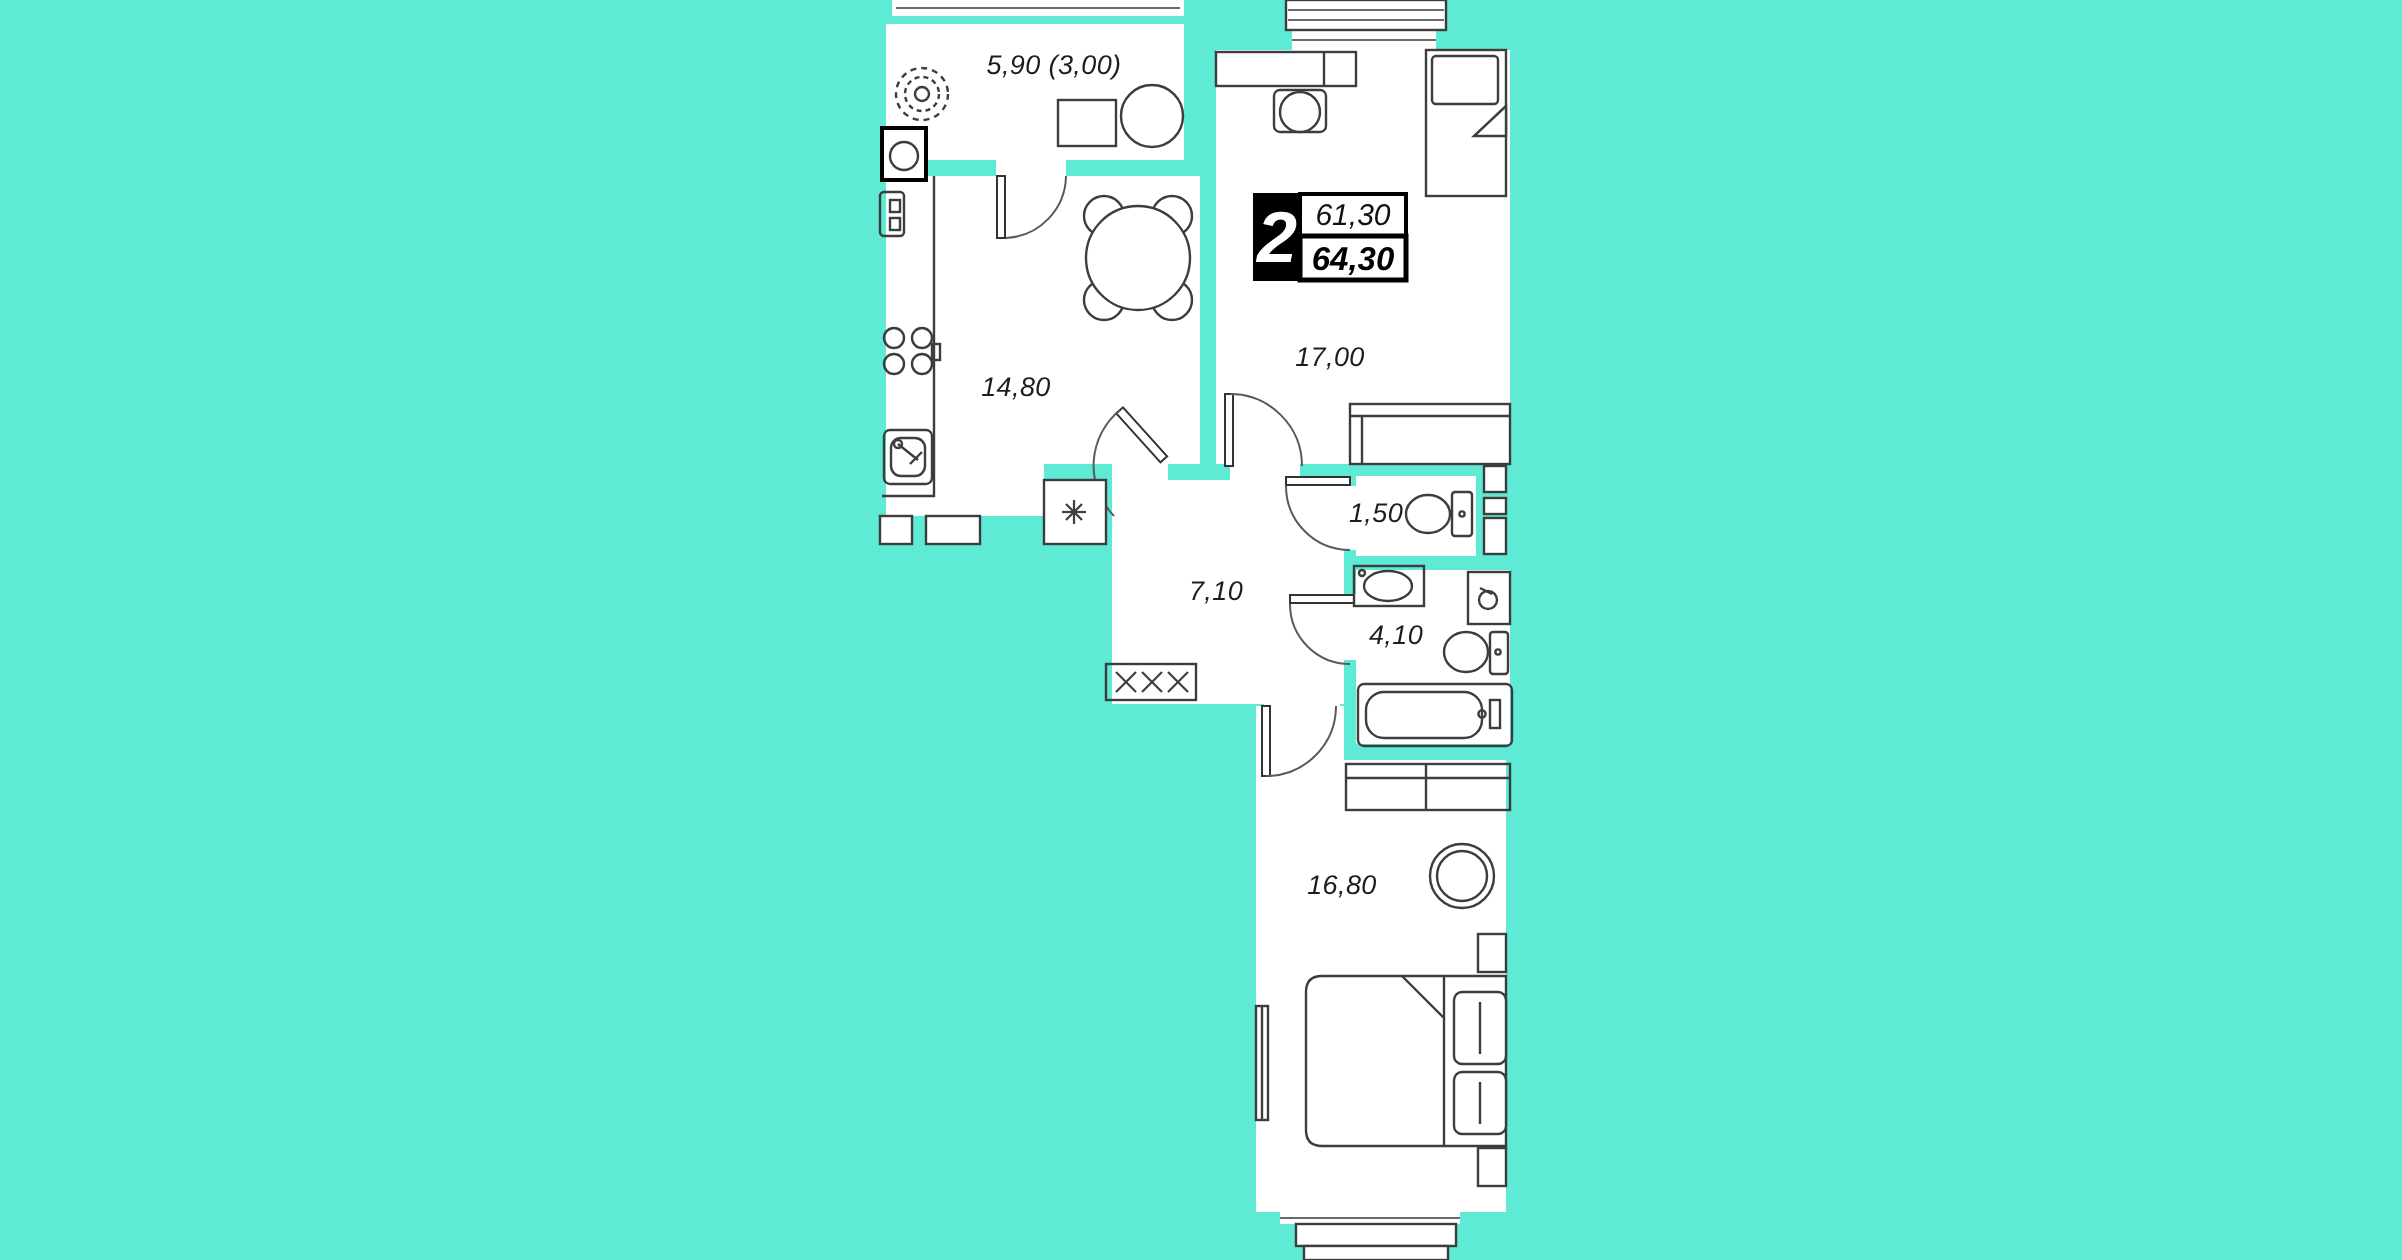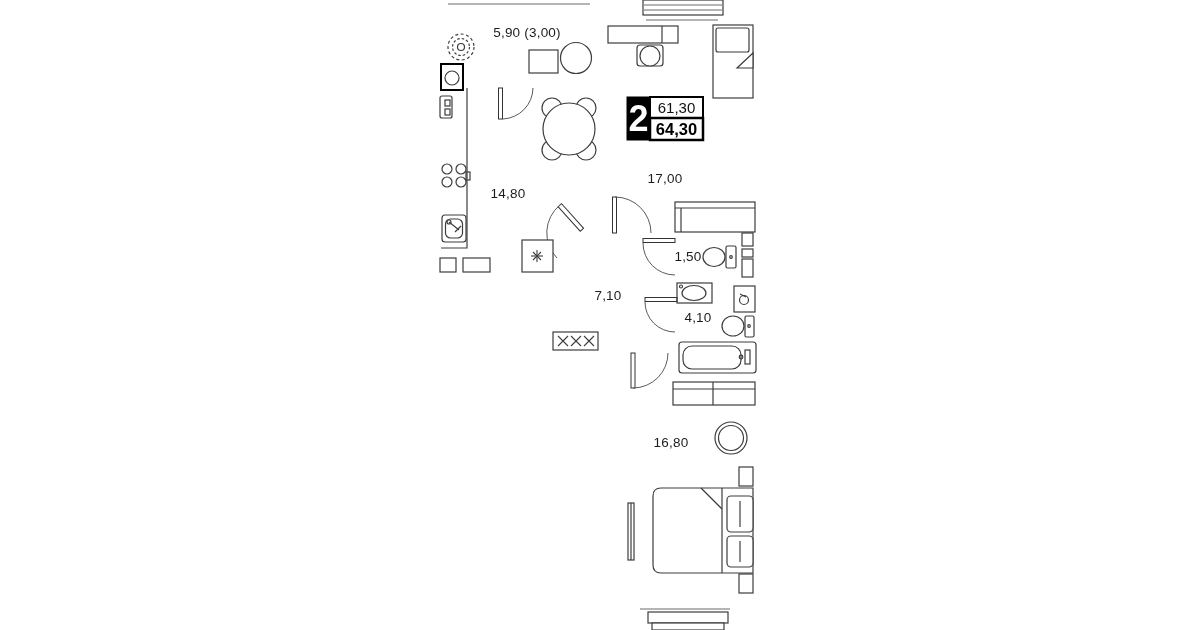--- a/index.html
+++ b/index.html
@@ -1,17 +1,17 @@
 <!DOCTYPE html>
 <html><head>
 <meta charset="utf-8">
 <style>
   html,body{margin:0;padding:0;background:#000;}
-  .stage{position:relative;width:1201px;height:630px;background:#ffffff;overflow:hidden;
-         font-family:"Liberation Sans", sans-serif;}
+  .stage{position:relative;width:1201px;height:630px;background:#5eead4;overflow:hidden;
+         font-family:"Liberation Sans", sans-serif;font-style:italic;}
   svg{position:absolute;left:0;top:0;}
   .room{fill:#fff;stroke:none;}
   .furn{fill:none;stroke:#3d3d3d;stroke-width:1.2;}
   .furnw{fill:#fff;stroke:#3d3d3d;stroke-width:1.2;}
   .thin{fill:none;stroke:#6a6a6a;stroke-width:1;}
   .arc{fill:none;stroke:#5a5a5a;stroke-width:1;}
   .panel{fill:#fff;stroke:#333;stroke-width:1;}
   .lbl{font-size:13.5px;fill:#1d1d1d;text-anchor:middle;letter-spacing:.2px;}
   .badge-num{font-size:36px;font-weight:bold;fill:#fff;text-anchor:middle;}
   .badge-top{font-size:15px;fill:#111;text-anchor:middle;}

